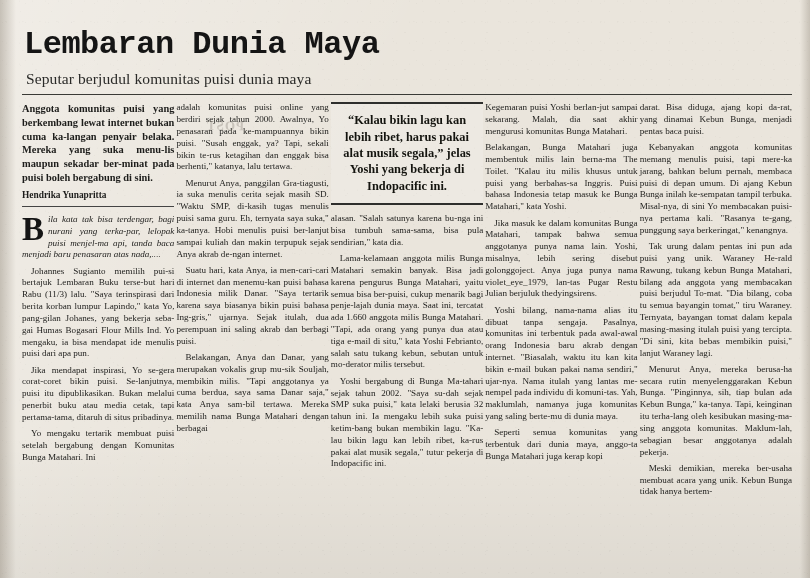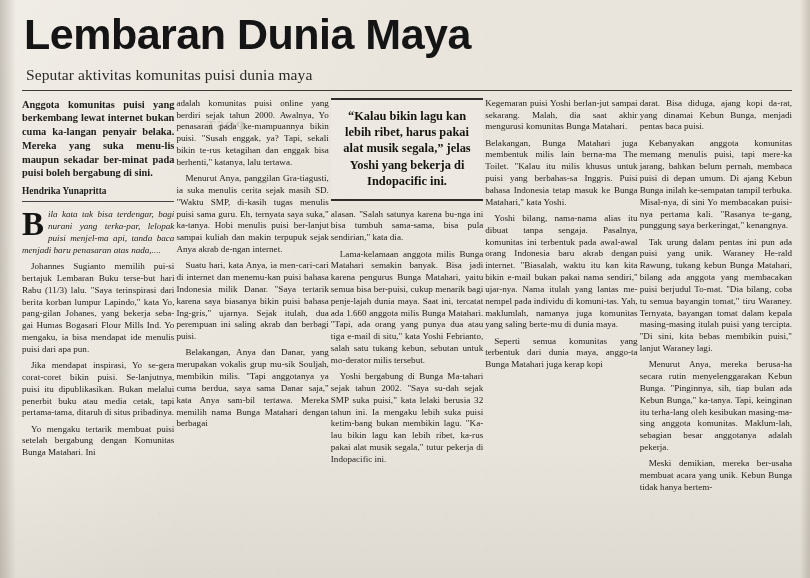--- a/index.html
+++ b/index.html
@@ -35,27 +35,27 @@
       radial-gradient(circle at 12% 18%, rgba(0,0,0,0.25) 0.6px, transparent 0.7px),
       radial-gradient(circle at 67% 42%, rgba(0,0,0,0.22) 0.6px, transparent 0.7px),
       radial-gradient(circle at 35% 73%, rgba(0,0,0,0.20) 0.6px, transparent 0.7px),
       radial-gradient(circle at 88% 88%, rgba(0,0,0,0.25) 0.6px, transparent 0.7px),
       radial-gradient(circle at 50% 5%, rgba(0,0,0,0.18) 0.5px, transparent 0.6px);
     background-size: 23px 19px, 31px 27px, 17px 29px, 41px 37px, 13px 21px;
   }
 
   
   .headline {
-    font-family: Liberation Sans, sans-serif;
-    font-weight: bold;
-    font-size: 43px;
+    font-family: Liberation Mono, monospace;
+    font-weight: bold;
+    font-size: 32px;
     line-height: 1.04;
     letter-spacing: -0.5px;
     color: #151515;
-    margin: 2px 0 0 6px;
+    margin: 18px 0 0 6px;
     max-width: 700px;
   }
   .headline .l2 { display: block; }
 
   .deck {
     font-size: 15.5px;
     color: #2a2a28;
     margin: 9px 0 6px 8px;
     letter-spacing: 0.1px;
   }
@@ -171,21 +171,21 @@
 </style>
 </head>
 <body>
 
 <div class="page">
 
   <h1 class="headline">
     <span>Lembaran Dunia Maya</span>
   </h1>
 
-  <div class="deck">Seputar aktivitas komunitas puisi dunia maya</div>
+  <div class="deck">Seputar berjudul komunitas puisi dunia maya</div>
 
   <hr class="rule">
 
   <div class="cols">
 
     <div class="col">
       <p class="lede">Anggota komunitas puisi yang berkembang lewat internet bukan cuma ka-langan penyair belaka. Mereka yang suka menu-lis maupun sekadar ber-minat pada puisi boleh bergabung di sini.</p>
       <p class="byline">Hendrika Yunapritta</p>
       <hr class="byline-rule">
       <p class="dropcap-para">
@@ -207,20 +207,21 @@
     <div class="col">
       <div class="pullquote">“Kalau bikin lagu kan lebih ribet, harus pakai alat musik segala,” jelas Yoshi yang bekerja di Indopacific ini.</div>
       <p class="noindent">alasan. "Salah satunya karena bu-nga ini bisa tumbuh sama-sama, bisa pula sendirian," kata dia.</p>
       <p>Lama-kelamaan anggota milis Bunga Matahari semakin banyak. Bisa jadi karena pengurus Bunga Matahari, yaitu semua bisa ber-puisi, cukup menarik bagi penje-lajah dunia maya. Saat ini, tercatat ada 1.660 anggota milis Bunga Matahari. "Tapi, ada orang yang punya dua atau tiga e-mail di situ," kata Yoshi Febrianto, salah satu tukang kebun, sebutan untuk mo-derator milis tersebut.</p>
       <p>Yoshi bergabung di Bunga Ma-tahari sejak tahun 2002. "Saya su-dah sejak SMP suka puisi," kata lelaki berusia 32 tahun ini. Ia mengaku lebih suka puisi ketim-bang bukan membikin lagu. "Ka-lau bikin lagu kan lebih ribet, ka-rus pakai alat musik segala," tutur pekerja di Indopacific ini.</p>
     </div>
 
     <div class="col">
       <p class="noindent">Kegemaran puisi Yoshi berlan-jut sampai sekarang. Malah, dia saat akhir mengurusi komunitas Bunga Matahari.</p>
       <p class="noindent">Belakangan, Bunga Matahari juga membentuk milis lain berna-ma The Toilet. "Kalau itu milis khusus untuk puisi yang berbahas-sa Inggris. Puisi bahasa Indonesia tetap masuk ke Bunga Matahari," kata Yoshi.</p>
+      <p>Jika masuk ke dalam komunitas Bunga Matahari, tampak bahwa semua anggotanya punya nama lain. Yoshi, misalnya, lebih sering disebut golonggoject. Anya juga punya nama violet_eye_1979, lan-tas Pugar Restu Julian berjuluk thedyingsirens.</p>
       <p>Yoshi bilang, nama-nama alias itu dibuat tanpa sengaja. Pasalnya, komunitas ini terbentuk pada awal-awal orang Indonesia baru akrab dengan internet. "Biasalah, waktu itu kan kita bikin e-mail bukan pakai nama sendiri," ujar-nya. Nama itulah yang lantas me-nempel pada individu di komuni-tas. Yah, maklumlah, namanya juga komunitas yang saling berte-mu di dunia maya.</p>
       <p>Seperti semua komunitas yang terbentuk dari dunia maya, anggo-ta Bunga Matahari juga kerap kopi</p>
     </div>
 
     <div class="col">
       <p class="noindent">darat. Bisa diduga, ajang kopi da-rat, yang dinamai Kebun Bunga, menjadi pentas baca puisi.</p>
       <p>Kebanyakan anggota komunitas memang menulis puisi, tapi mere-ka jarang, bahkan belum pernah, membaca puisi di depan umum. Di ajang Kebun Bunga inilah ke-sempatan tampil terbuka. Misal-nya, di sini Yo membacakan puisi-nya pertama kali. "Rasanya te-gang, punggung saya berkeringat," kenangnya.</p>
       <p>Tak urung dalam pentas ini pun ada puisi yang unik. Waraney He-rald Rawung, tukang kebun Bunga Matahari, bilang ada anggota yang membacakan puisi berjudul To-mat. "Dia bilang, coba tu semua bayangin tomat," tiru Waraney. Ternyata, bayangan tomat dalam kepala masing-masing itulah puisi yang tercipta. "Di sini, kita bebas membikin puisi," lanjut Waraney lagi.</p>
       <p>Menurut Anya, mereka berusa-ha secara rutin menyelenggarakan Kebun Bunga. "Pinginnya, sih, tiap bulan ada Kebun Bunga," ka-tanya. Tapi, keinginan itu terha-lang oleh kesibukan masing-ma-sing anggota komunitas. Maklum-lah, sebagian besar anggotanya adalah pekerja.</p>
       <p>Meski demikian, mereka ber-usaha membuat acara yang unik. Kebun Bunga tidak hanya bertem-</p>

